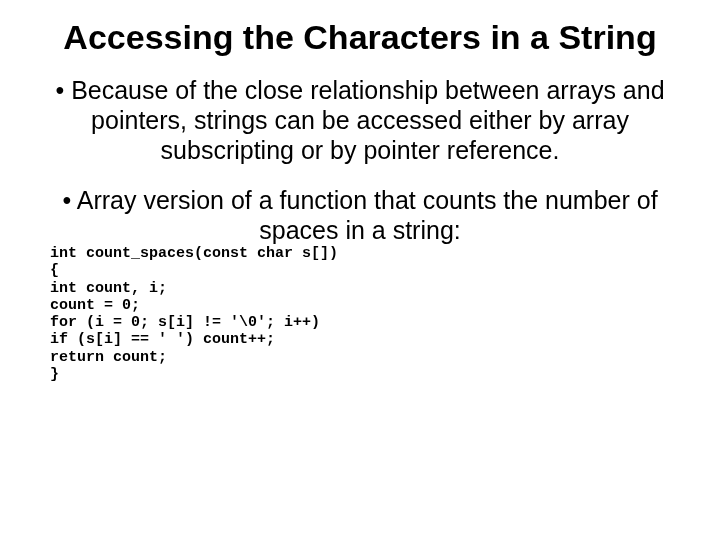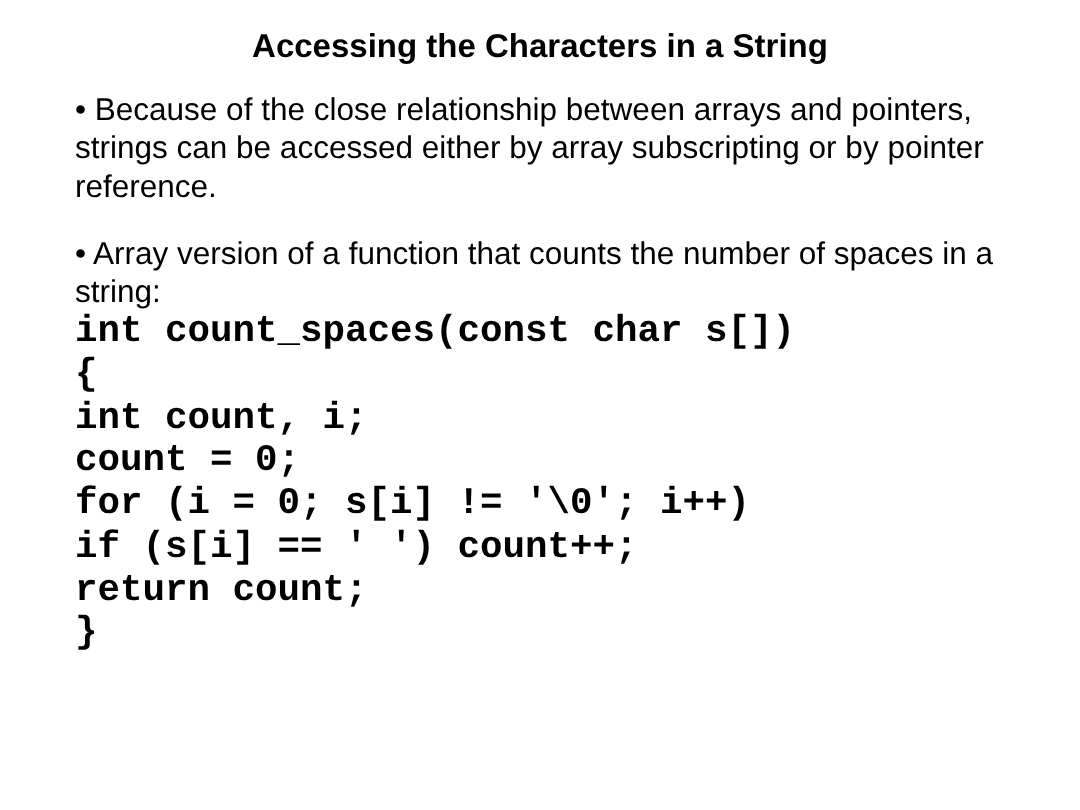--- a/index.html
+++ b/index.html
@@ -5,34 +5,35 @@
   * { margin: 0; padding: 0; box-sizing: border-box; }
   body {
     width: 720px;
     height: 540px;
     background: #ffffff;
     font-family: Arial, Helvetica, sans-serif;
     color: #000000;
     padding: 18px 50px 20px 50px;
   }
   .title {
-    font-size: 22px;
+    font-size: 34px;
     font-weight: bold;
     text-align: center;
     line-height: 1.15;
     margin-bottom: 18px;
   }
   .body-text {
-    font-size: 21px;
+    font-size: 25px;
     line-height: 1.2;
     margin-bottom: 20px;
+    text-align: center;
   }
   .code-block {
     font-family: "Courier New", Courier, monospace;
-    font-size: 25px;
+    font-size: 15px;
     font-weight: bold;
     line-height: 1.15;
     white-space: pre;
   }
 </style>
 </head>
 <body>
 
 <h1 class="title">Accessing the Characters in a String</h1>
 

